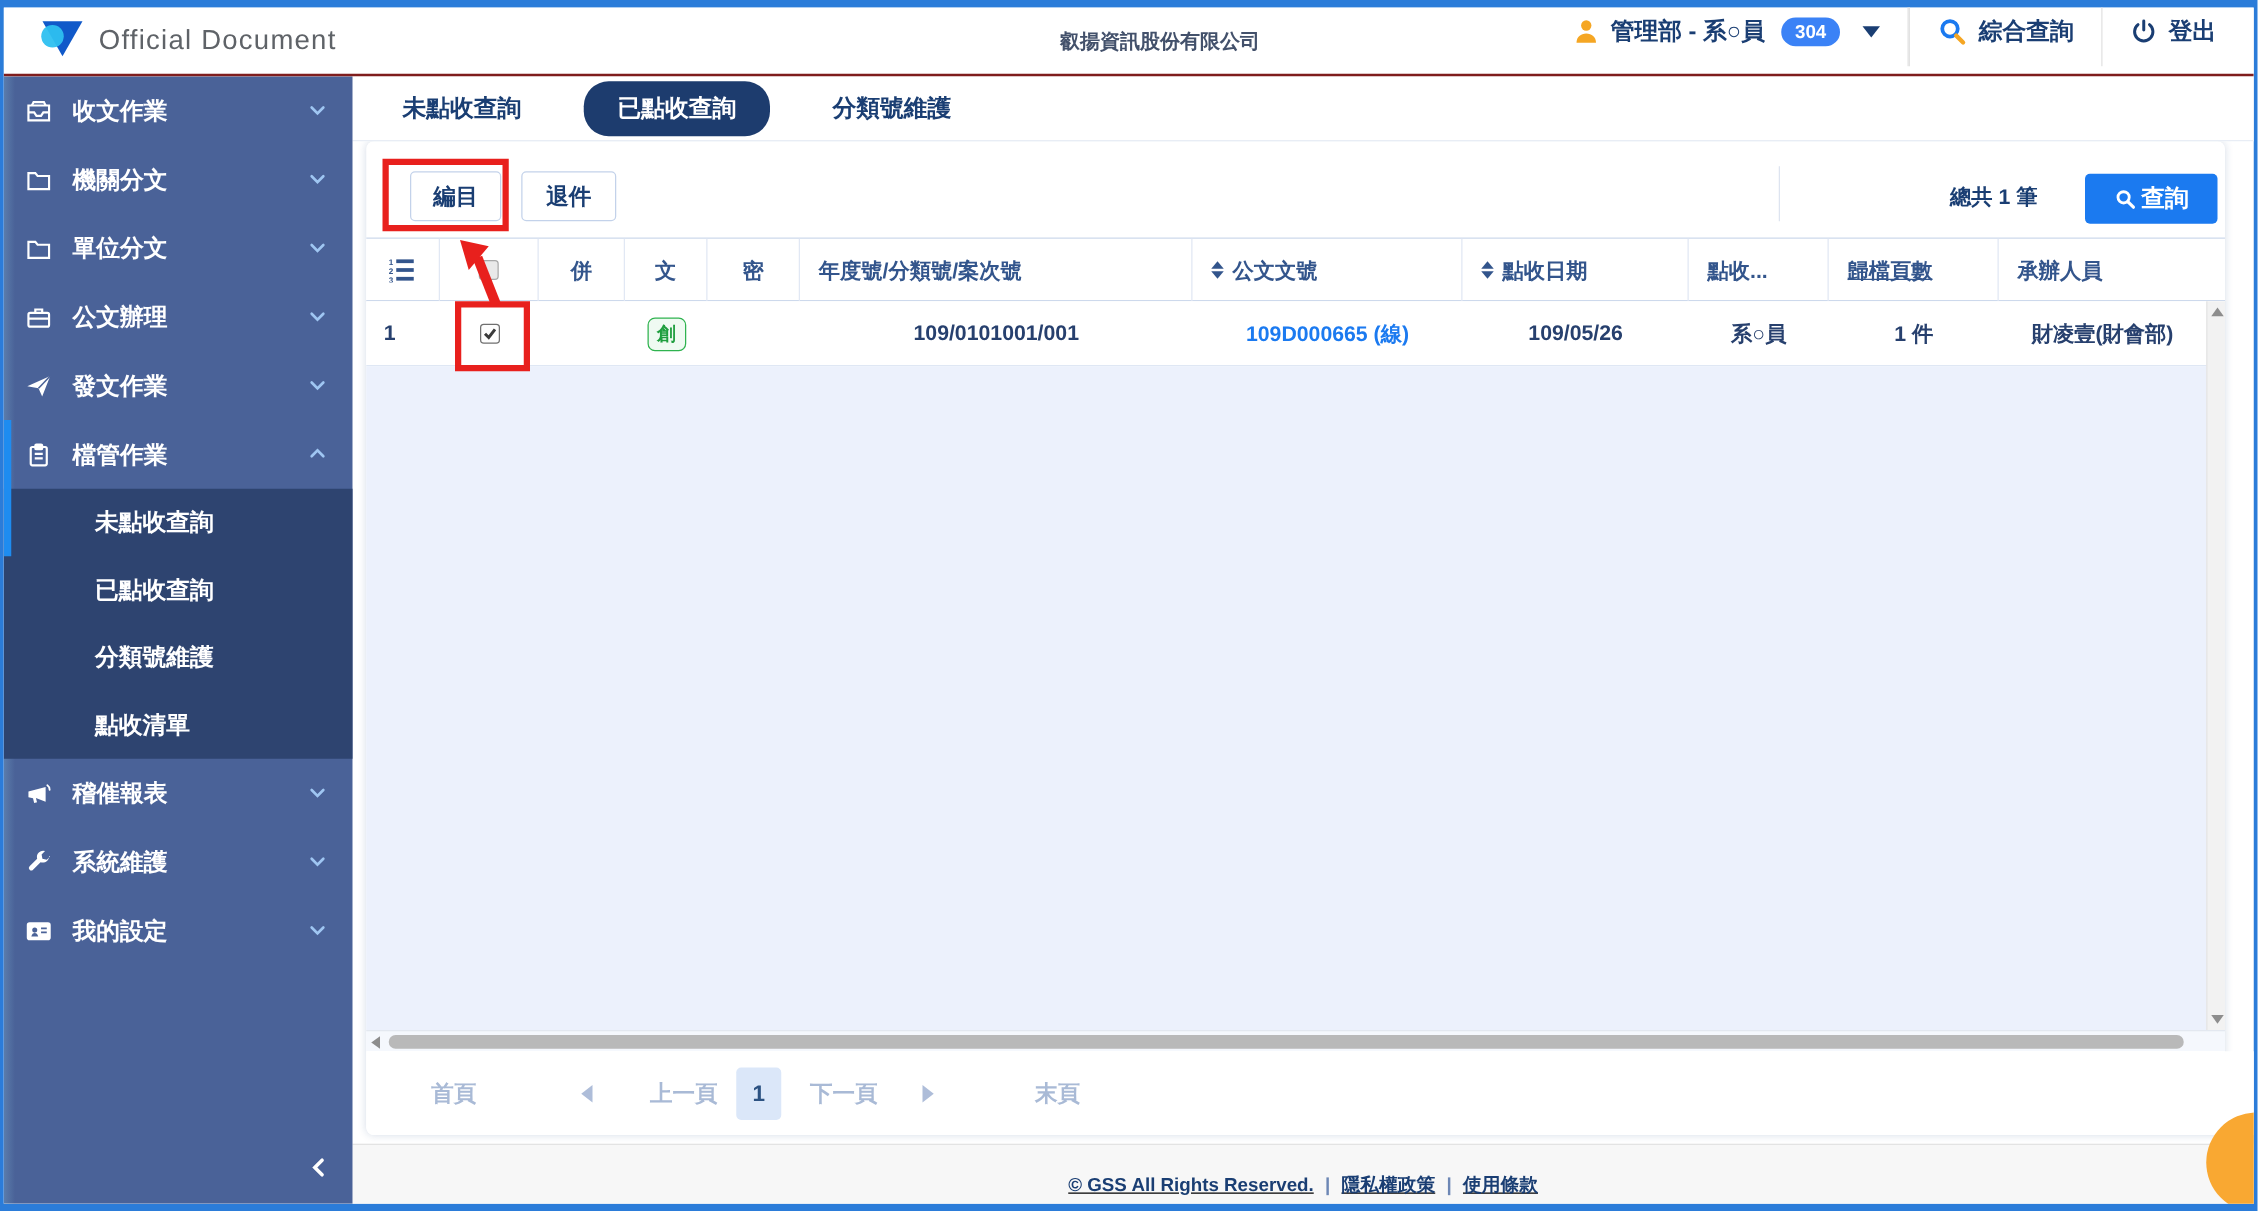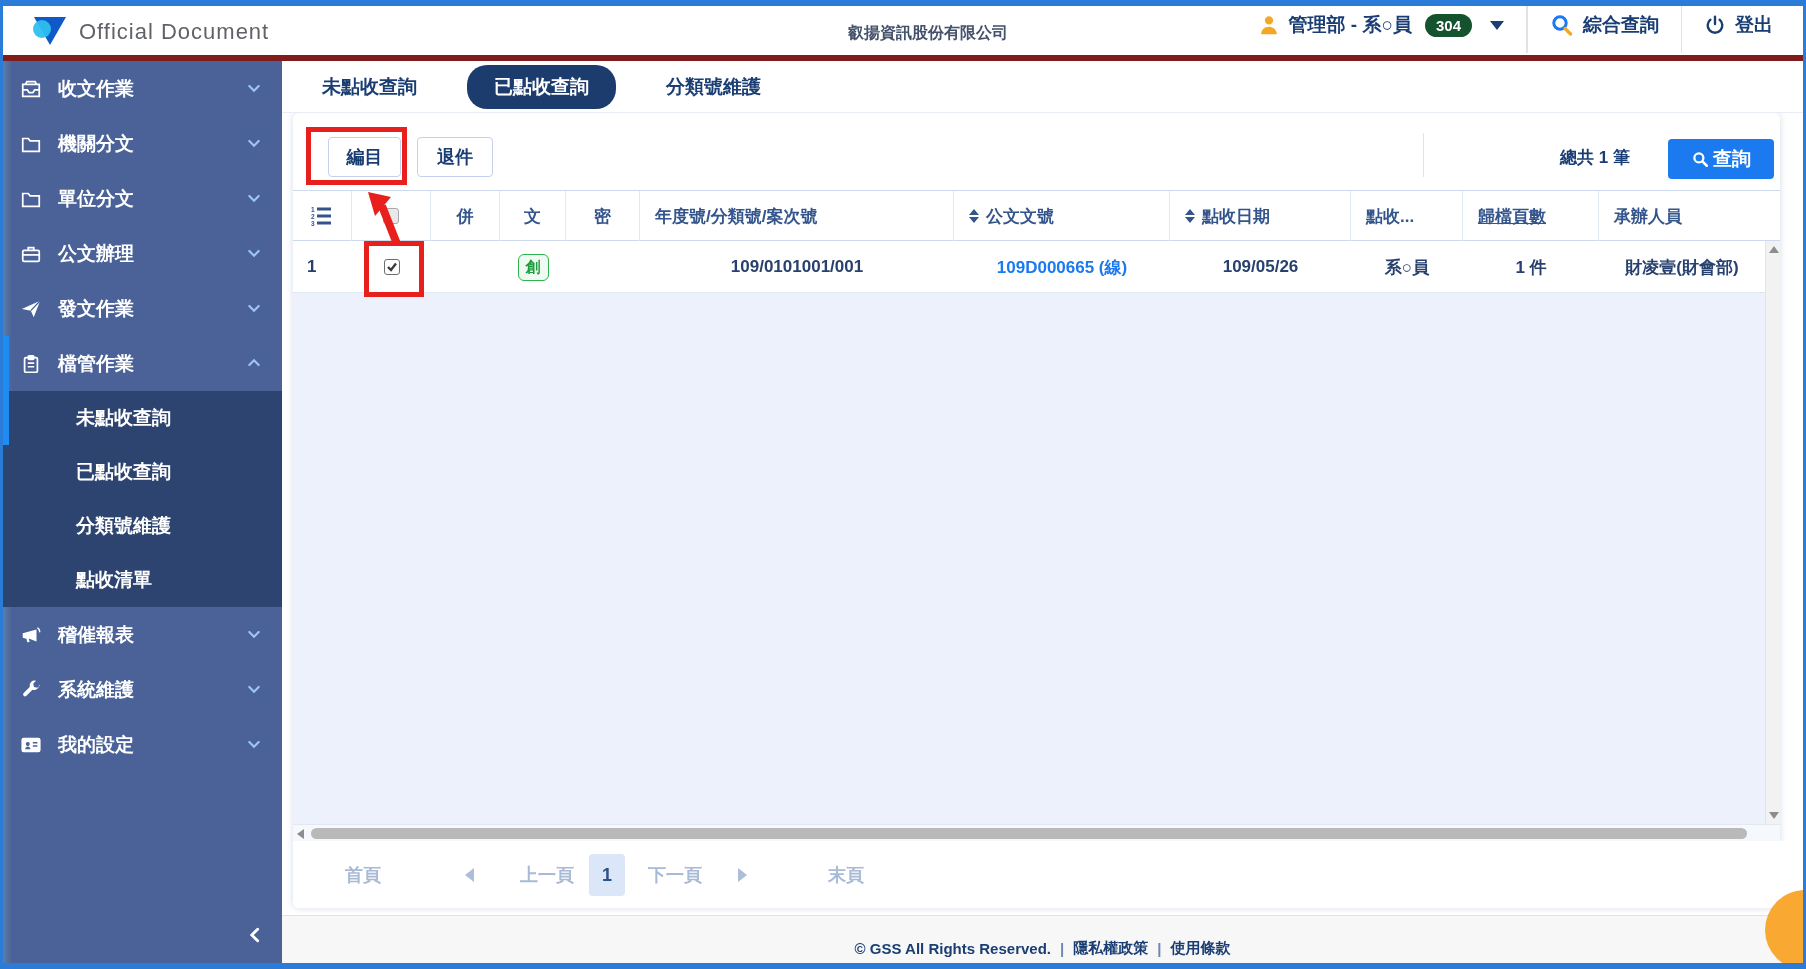--- a/index.html
+++ b/index.html
@@ -1,30 +1,30 @@
 <!DOCTYPE html>
 <html><head>
 <meta charset="utf-8">
 <style>
   * { margin:0; padding:0; box-sizing:border-box; }
   html,body { width:1806px; height:969px; }
   body { background:#2b7cd9; font-family:"Liberation Sans","DejaVu Sans",sans-serif; position:relative; overflow:hidden; }
   .app { position:absolute; left:3px; top:6px; width:1800px; height:957px; background:#fff; overflow:hidden; }
 
   
-  .hdr { position:absolute; left:0; top:0; width:1800px; height:55px; background:#fff; border-bottom:6px solid #7f1d1d; z-index:5; }
+  .hdr { position:absolute; left:0; top:0; width:1800px; height:55px; background:#fff; border-bottom:2px solid #7f1d1d; z-index:5; }
   .logo { position:absolute; left:26px; top:8px; display:flex; align-items:center; gap:10px; }
   .logo-text { font-size:22px; color:#5f6368; letter-spacing:1px; }
   .company { position:absolute; left:760px; top:0; width:330px; height:55px; display:flex; align-items:center; justify-content:center;
              font-size:16px; font-weight:bold; color:#43516b; }
   .hdr-right { position:absolute; right:8px; top:0; height:38px; display:flex; align-items:center; }
   .hdr-item { display:flex; align-items:center; gap:9px; padding:0 22px; height:55px; cursor:pointer; }
   .hdr-label { font-size:19px; font-weight:bold; color:#1a3e73; white-space:nowrap; }
   .hdr-sep { width:1px; height:55px; background:#e2e2e2; }
-  .badge { background:#14532d; color:#fff; font-size:15px; font-weight:bold; border-radius:13px; padding:3px 11px; margin-left:4px; }
+  .badge { background:#3b82f6; color:#fff; font-size:15px; font-weight:bold; border-radius:13px; padding:3px 11px; margin-left:4px; }
   .caret-down { width:0; height:0; border-left:7px solid transparent; border-right:7px solid transparent; border-top:9px solid #1a3e73; margin-left:9px; }
 
   
   .side { position:absolute; left:0; top:55px; width:279px; height:902px; background:linear-gradient(to right,#5b7dab 0,#4a6298 9px,#4a6298 100%); z-index:4; }
   .side-item { height:55px; display:flex; align-items:center; padding-left:16px; position:relative; cursor:pointer; }
   .side-item .lbl { color:#fff; font-size:19px; font-weight:bold; margin-left:15px; }
   .side-ic { width:24px; height:24px; display:flex; align-items:center; justify-content:center; }
   .side-chev { position:absolute; right:20px; top:19px; }
   .side-sub { background:#2e4470; }
   .side-sub .sub-item { height:54px; display:flex; align-items:center; padding-left:73px; color:#fff; font-size:19px; font-weight:bold; cursor:pointer; }
@@ -73,21 +73,21 @@
 
   .pager { position:absolute; left:0; top:728px; width:1689px; height:67px; background:#fff; border-radius:0 0 6px 6px; }
   .pg { position:absolute; top:0; height:67px; display:flex; align-items:center; color:#a9bad6; font-size:18px; font-weight:bold; cursor:pointer; }
   .pg-box { position:absolute; left:296px; top:13px; width:36px; height:42px; background:#dbe7f9; border-radius:4px;
             display:flex; align-items:center; justify-content:center; color:#2c5282; font-size:18px; font-weight:bold; cursor:pointer; }
   .tri-l { width:0; height:0; border-top:7px solid transparent; border-bottom:7px solid transparent; border-right:9px solid #aebdd9; }
   .tri-r { width:0; height:0; border-top:7px solid transparent; border-bottom:7px solid transparent; border-left:9px solid #aebdd9; }
   .pg-summary { position:absolute; right:16px; top:0; height:67px; display:flex; align-items:center; color:#1a3e73; font-size:18px; font-weight:normal; }
 
   .footer { position:absolute; left:279px; top:909px; width:1521px; height:48px; background:#f7f7f7; border-top:1px solid #e3e3e3;
-            display:flex; justify-content:center; align-items:center; gap:9px; padding-top:18px; }
+            display:flex; justify-content:center; align-items:center; gap:9px; padding-top:18px;text-decoration:underline; }
   .footer span { font-size:15px; font-weight:bold; color:#1a3e73; }
   .footer .sep { color:#6d87b5; }
   .footer .flink { cursor:pointer; }
   .fab { position:absolute; right:-42px; top:884px; width:80px; height:80px; border-radius:50%; background:#f9a832; z-index:9; cursor:pointer; }
 
   
   .cb { width:16px; height:16px; border:1px solid #a9a9a9; background:#e9e9e9; border-radius:3px; }
   .cb.checked { background:#fdfdfd; border-color:#6f6f6f; display:flex; align-items:center; justify-content:center; }
 
   

